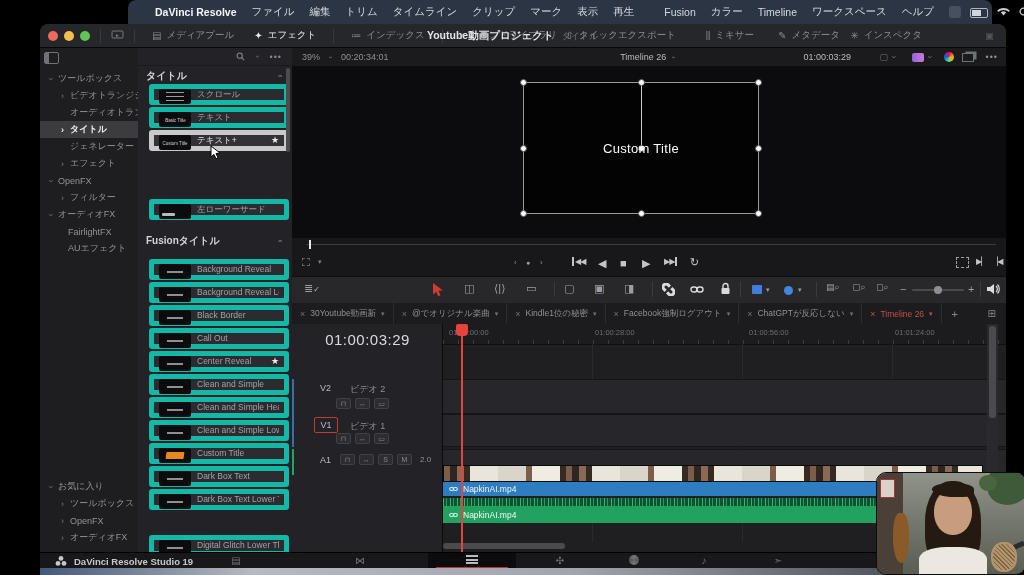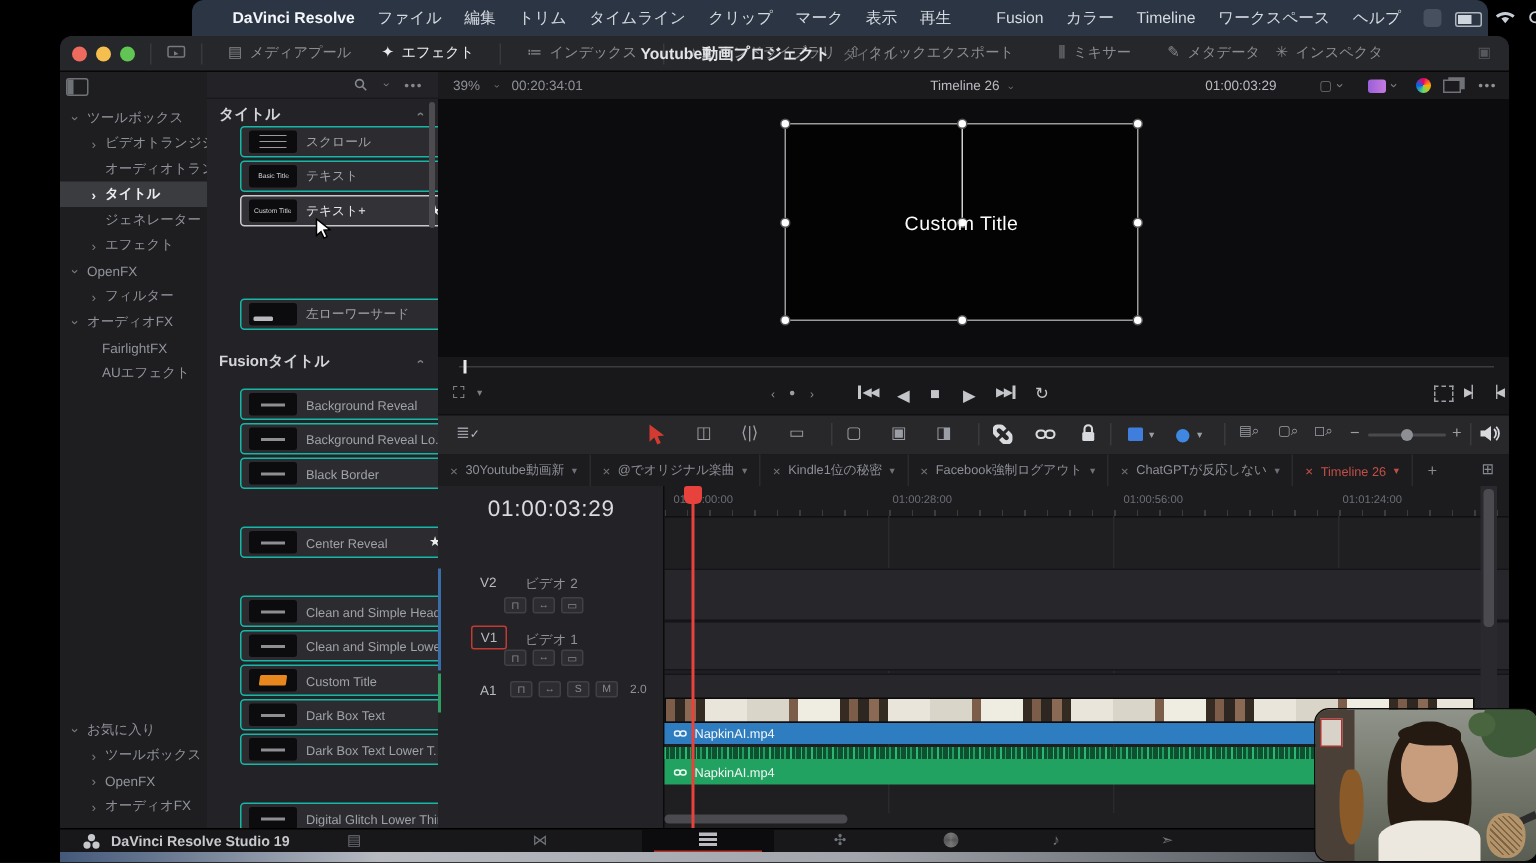--- a/index.html
+++ b/index.html
@@ -41,22 +41,22 @@
   .chev{font-size:9px;color:#7a7d83;width:9px;flex:none;text-align:center;display:inline-block}
   .chev.down{transform:rotate(90deg)}
   .panelic{position:absolute;left:4px;top:4px;width:13px;height:10px;border:1px solid #6f7277;border-radius:2px}
   .panelic::before{content:"";position:absolute;left:0;top:0;bottom:0;width:4px;background:#6f7277}
   
   .titles{position:absolute;left:98px;top:0;width:154px;height:504px;background:#232327;border-right:1px solid #0b0b0c;overflow:hidden}
   .ptop{position:absolute;left:0;top:0;width:154px;height:18px;display:flex;align-items:center;justify-content:flex-end;
         gap:8px;padding:0 10px;box-sizing:border-box;color:#85888e;border-bottom:1px solid #1a1a1c}
   .sechdr{position:absolute;left:8px;width:138px;display:flex;align-items:center;font-size:10px;color:#d2d4d8;font-weight:bold}
   .sechdr .chev{margin-left:auto}
-  .titem{position:absolute;left:22px;width:140px;height:21px;background:#2c2c30;border:1px solid #14b8a6;border-radius:3px;
-         display:flex;align-items:center;gap:6px;padding:0 5px;box-sizing:border-box}
+  .titem{position:absolute;left:11px;width:140px;height:21px;background:#2c2c30;border:5px solid #14b8a6;border-radius:3px;
+         display:flex;align-items:flex-start;gap:6px;padding:0 5px;box-sizing:border-box}
   .titem.sel{border-color:#c9c9cb;background:#333337}
   .thumb{width:32px;height:15px;background:#0c0c0f;border-radius:2px;position:relative;overflow:hidden;flex:none;
          display:flex;align-items:center;justify-content:center}
   .thumbtext{font-size:5px;color:#d4d4d6;white-space:nowrap;transform:scale(.9)}
   .t-scroll::before{content:"";position:absolute;left:7px;right:7px;top:3px;bottom:3px;
         background:repeating-linear-gradient(180deg,#9a9a9e 0 1px,transparent 1px 4px)}
   .t-lower::after{content:"";position:absolute;bottom:3px;width:13px;height:3px;background:#b9b9bd;border-radius:1px}
   .t-lc::after{left:50%;transform:translateX(-50%)}
   .t-lr::after{right:3px}
   .t-ll::after{left:3px}
@@ -356,24 +356,32 @@
           <span class="lbl">Background Reveal</span>
         </div>
       <div class="titem" style="top:234px">
           <span class="thumb t-fline"></span>
           <span class="lbl">Background Reveal Lo...</span>
         </div>
       <div class="titem" style="top:257px">
           <span class="thumb t-fline"></span>
           <span class="lbl">Black Border</span>
         </div>
+      <div class="titem" style="top:280px">
+          <span class="thumb t-fline"></span>
+          <span class="lbl">Call Out</span>
+        </div>
       <div class="titem" style="top:303px">
           <span class="thumb t-fline"></span>
           <span class="lbl">Center Reveal</span>
           <span class="star">★</span>
+        </div>
+      <div class="titem" style="top:326px">
+          <span class="thumb t-fline"></span>
+          <span class="lbl">Clean and Simple</span>
         </div>
       <div class="titem" style="top:349px">
           <span class="thumb t-fline"></span>
           <span class="lbl">Clean and Simple Head...</span>
         </div>
       <div class="titem" style="top:372px">
           <span class="thumb t-fline"></span>
           <span class="lbl">Clean and Simple Lowe...</span>
         </div>
       <div class="titem" style="top:395px">

